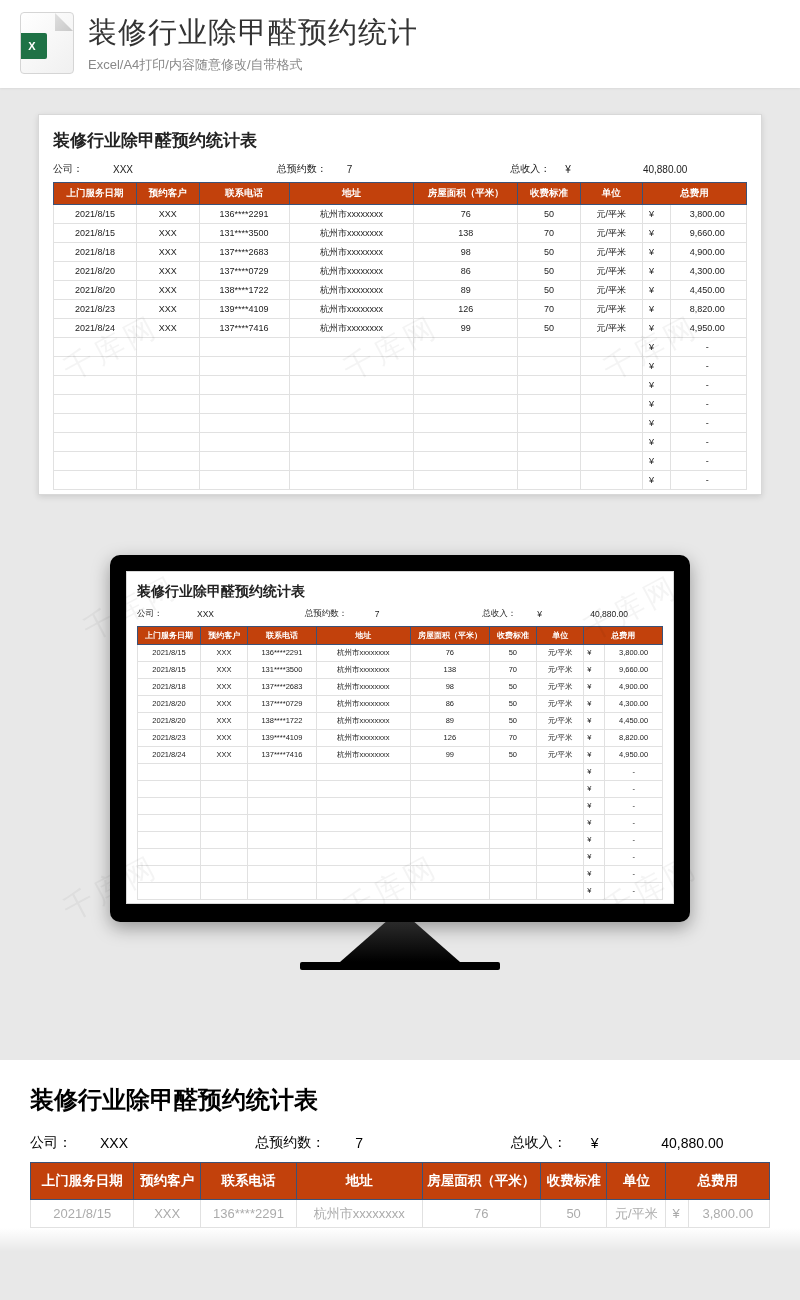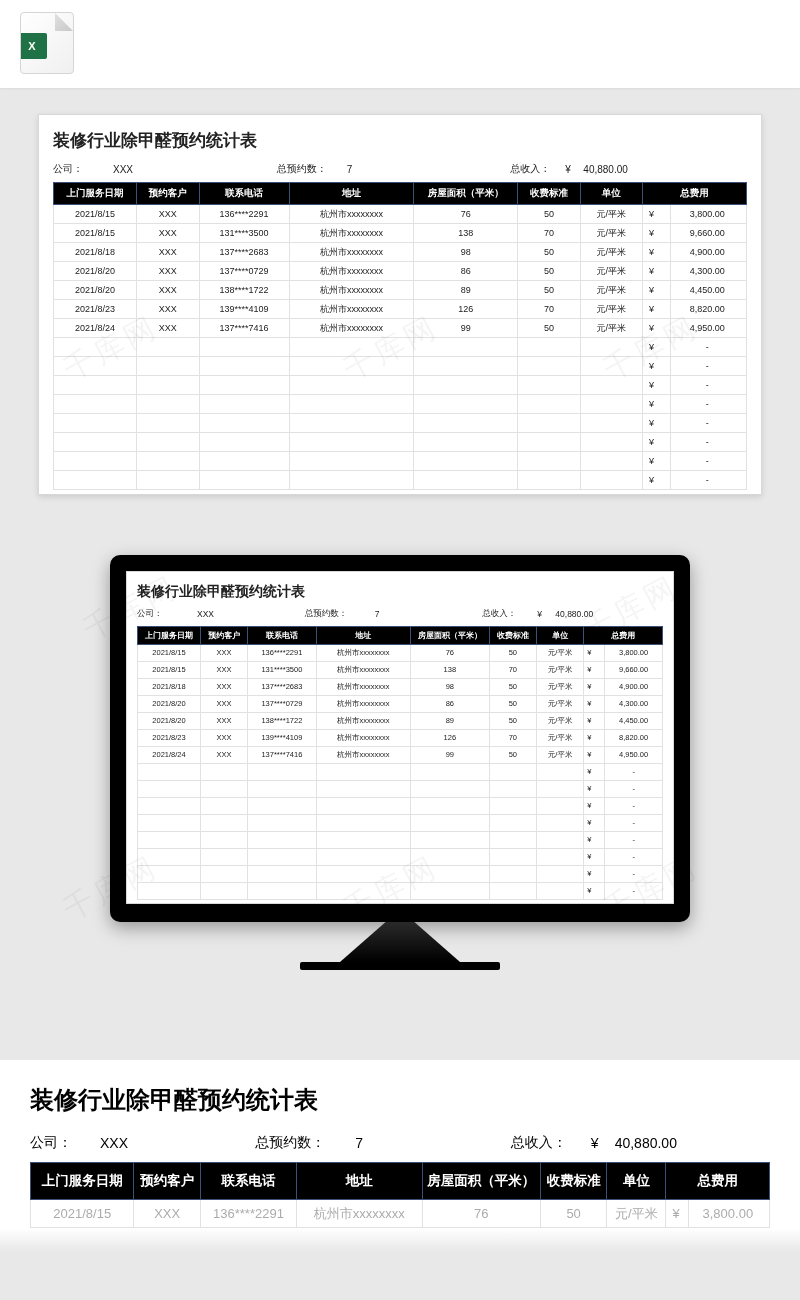--- a/index.html
+++ b/index.html
@@ -8,23 +8,23 @@
 .xls-icon{width:54px;height:62px;background:linear-gradient(135deg,#fff 0%,#f0f0f0 100%);border:1px solid #d5d5d5;border-radius:4px;position:relative;overflow:hidden}
 .xls-icon::before{content:"";position:absolute;top:0;right:0;width:18px;height:18px;background:linear-gradient(135deg,#e0e0e0 0%,#c8c8c8 100%);clip-path:polygon(0 0,100% 100%,0 100%)}
 .xls-badge{position:absolute;left:-4px;top:20px;width:30px;height:26px;background:#1f7246;color:#fff;font-size:11px;font-weight:bold;display:flex;align-items:center;justify-content:center;border-radius:2px}
 .header-txt{flex:1;min-width:0}
 .header-title{font-size:29px;color:#333;white-space:nowrap;overflow:hidden;letter-spacing:1px}
 .header-sub{font-size:13px;color:#888;margin-top:3px}
 .canvas{padding:26px 38px 10px;position:relative}
 .sheet{background:#fff;border:1px solid #d8d8d8;box-shadow:0 2px 6px rgba(0,0,0,.12);padding:10px 14px 4px;font-size:10px;color:#222}
 .sheet-title{font-size:17px;font-weight:bold;margin:4px 0 10px}
 .summary{display:grid;grid-template-columns:60px 1fr 70px 1fr 55px 18px 1fr;align-items:center;margin-bottom:6px;font-weight:normal;font-size:10px}
-.summary span:nth-child(7){text-align:left}
+.summary span:nth-child(7){text-align:center}
 .tbl{width:100%;border-collapse:collapse;table-layout:fixed}
-.tbl th{background:#000000;color:#fff;font-size:9.5px;padding:4px 2px;border:1px solid #3a5279;font-weight:bold}
+.tbl th{background:#c2410c;color:#fff;font-size:9.5px;padding:4px 2px;border:1px solid #3a5279;font-weight:bold}
 .tbl td{border:1px solid #e1e1e1;padding:3px 4px;font-size:9px;text-align:center;height:18px;line-height:12px}
 .tbl td.r{padding-right:6px}
 .tbl td.ys{text-align:left;padding-left:6px}
 .monitor-wrap{margin:60px auto 40px;width:580px}
 .monitor{background:#000;border-radius:10px;padding:16px 16px 18px;box-shadow:0 6px 18px rgba(0,0,0,.35)}
 .monitor .screen{background:#fff;padding:8px 10px 3px}
 .stand{width:120px;height:40px;background:linear-gradient(#2a2a2a,#000);margin:0 auto;clip-path:polygon(38% 0,62% 0,100% 100%,0 100%)}
 .base{width:200px;height:8px;background:#000;margin:0 auto;border-radius:2px}
 .monitor .sheet-title{font-size:14px;margin:3px 0 7px}
 .monitor .summary{font-size:8.5px}
@@ -37,20 +37,24 @@
 .bottom-strip .tbl th{font-size:13.5px;padding:9px 4px}
 .bottom-strip .tbl td{font-size:13px;height:28px;color:#666}
 .cutfade{height:24px;background:linear-gradient(#fff,rgba(255,255,255,0))}
 </style>
 </head>
 <body>
 
 <div class="header">
   <div class="xls-icon">
     <div class="xls-badge">X</div>
+  </div>
+  <div class="header-txt">
+    <div class="header-title">装修行业除甲醛预约统计</div>
+    <div class="header-sub">Excel/A4打印/内容随意修改/自带格式</div>
   </div>
 </div>
 
 <div class="canvas">
 
   <div class="sheet">
     <div class="sheet-title">装修行业除甲醛预约统计表</div>
     <div class="summary">
       <span>公司：</span>
       <span>XXX</span>

